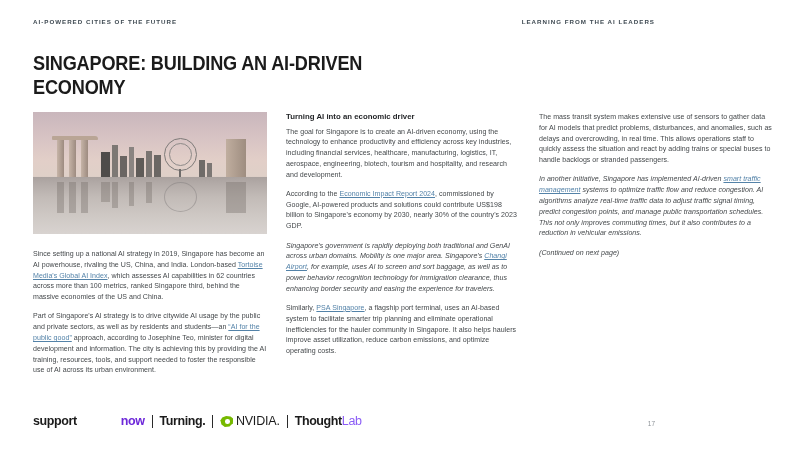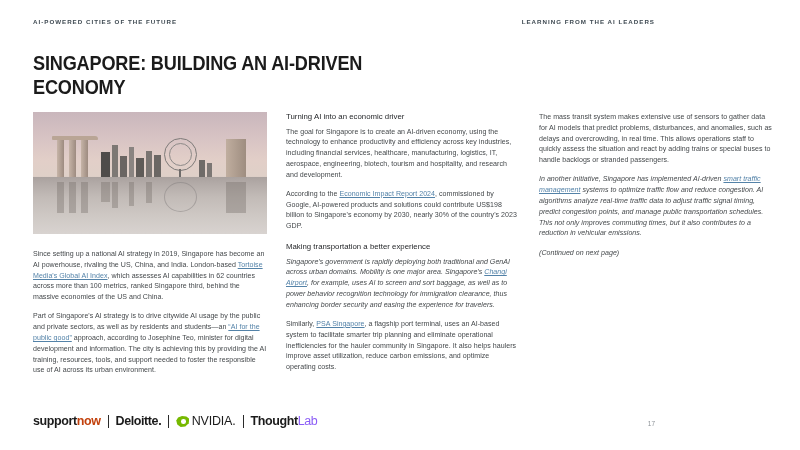--- a/index.html
+++ b/index.html
@@ -138,21 +138,21 @@
     font-size: 7.05px;
     line-height: 1.53;
     color: #44484b;
     margin-bottom: 8.5px;
     letter-spacing: 0.03px;
   }
   p.body:last-child { margin-bottom: 0; }
 
   h3.sub {
     font-size: 7.8px;
-    font-weight: 400;
+    font-weight: 700;
     color: #1f2124;
     margin: 0 0 5.5px 0;
     letter-spacing: 0.01px;
   }
   h3.sub.spaced { margin-top: 10px; }
 
   em.it { font-style: italic; }
 
   a.lnk {
     color: #5382a8;
@@ -176,21 +176,21 @@
     font-size: 12.5px;
     font-weight: 700;
     color: #1b1b1b;
     letter-spacing: -0.4px;
     line-height: 1;
     white-space: nowrap;
   }
   .logo-sep {
     width: 1px; height: 13px; background: #2a2a2a; display: inline-block;
   }
-  .sn-now { color: #c2410c; }
+  .sn-now { color: #6d28d9; padding-left: 44px; }
   .nv-wrap { display: flex; align-items: center; gap: 2.5px; }
   .nv-eye {
     width: 13px; height: 11px; flex: 0 0 auto;
     background: #76b900;
     clip-path: polygon(0% 42%, 14% 14%, 44% 0%, 78% 4%, 100% 26%, 96% 66%, 70% 96%, 34% 100%, 8% 78%);
     position: relative;
   }
   .nv-eye::after {
     content:""; position:absolute; left: 38%; top: 30%;
     width: 36%; height: 40%; border-radius: 50%;
@@ -266,42 +266,41 @@
       <p class="body"><span>Part of Singapore's AI strategy is to drive citywide AI usage by the public and private sectors, as well as by residents and students—an </span><a class="lnk" href="#">“AI for the public good”</a><span> approach, according to Josephine Teo, minister for digital development and information. The city is achieving this by providing the AI training, resources, tools, and support needed to foster the responsible use of AI across its urban environment.</span></p>
     </div>
 
     <div class="col">
       <h3 class="sub">Turning AI into an economic driver</h3>
 
       <p class="body">The goal for Singapore is to create an AI-driven economy, using the technology to enhance productivity and efficiency across key industries, including financial services, healthcare, manufacturing, logistics, IT, aerospace, engineering, biotech, tourism and hospitality, and research and development.</p>
 
       <p class="body"><span>According to the </span><a class="lnk" href="#">Economic Impact Report 2024</a><span>, commissioned by Google, AI-powered products and solutions could contribute US$198 billion to Singapore's economy by 2030, nearly 30% of the country's 2023 GDP.</span></p>
 
-      <h3 class="sub spaced">Making transportation a better experience</h3>
 
       <p class="body"><em class="it"><span>Singapore's government is rapidly deploying both traditional and GenAI across urban domains. Mobility is one major area. Singapore's </span><a class="lnk" href="#">Changi Airport</a><span>, for example, uses AI to screen and sort baggage, as well as to power behavior recognition technology for immigration clearance, thus enhancing border security and easing the experience for travelers.</span></em></p>
 
       <p class="body"><span>Similarly, </span><a class="lnk" href="#">PSA Singapore</a><span>, a flagship port terminal, uses an AI-based system to facilitate smarter trip planning and eliminate operational inefficiencies for the hauler community in Singapore. It also helps haulers improve asset utilization, reduce carbon emissions, and optimize operating costs.</span></p>
     </div>
 
     <div class="col">
       <p class="body">The mass transit system makes extensive use of sensors to gather data for AI models that predict problems, disturbances, and anomalies, such as delays and overcrowding, in real time. This allows operations staff to quickly assess the situation and react by adding trains or special buses to handle backlogs or stranded passengers.</p>
 
       <p class="body"><em class="it"><span>In another initiative, Singapore has implemented AI-driven </span><a class="lnk" href="#">smart traffic management</a><span> systems to optimize traffic flow and reduce congestion. AI algorithms analyze real-time traffic data to adjust traffic signal timing, predict congestion points, and manage public transportation schedules. This not only improves commuting times, but it also contributes to a reduction in vehicular emissions.</span></em></p>
 
       <p class="body contd">(Continued on next page)</p>
     </div>
   </div>
 
   <div class="footer">
     <span class="logo"><span>support</span><span class="sn-now">now</span></span>
 
     <span class="logo-sep"></span>
 
-    <span class="logo">Deloitte.</span>
+    <span class="logo">Turning.</span>
 
     <span class="logo-sep"></span>
 
     <span class="logo nv-wrap">
       <span class="nv-eye"></span>
       <span class="nv-text">NVIDIA.</span>
     </span>
 
     <span class="logo-sep"></span>
 

